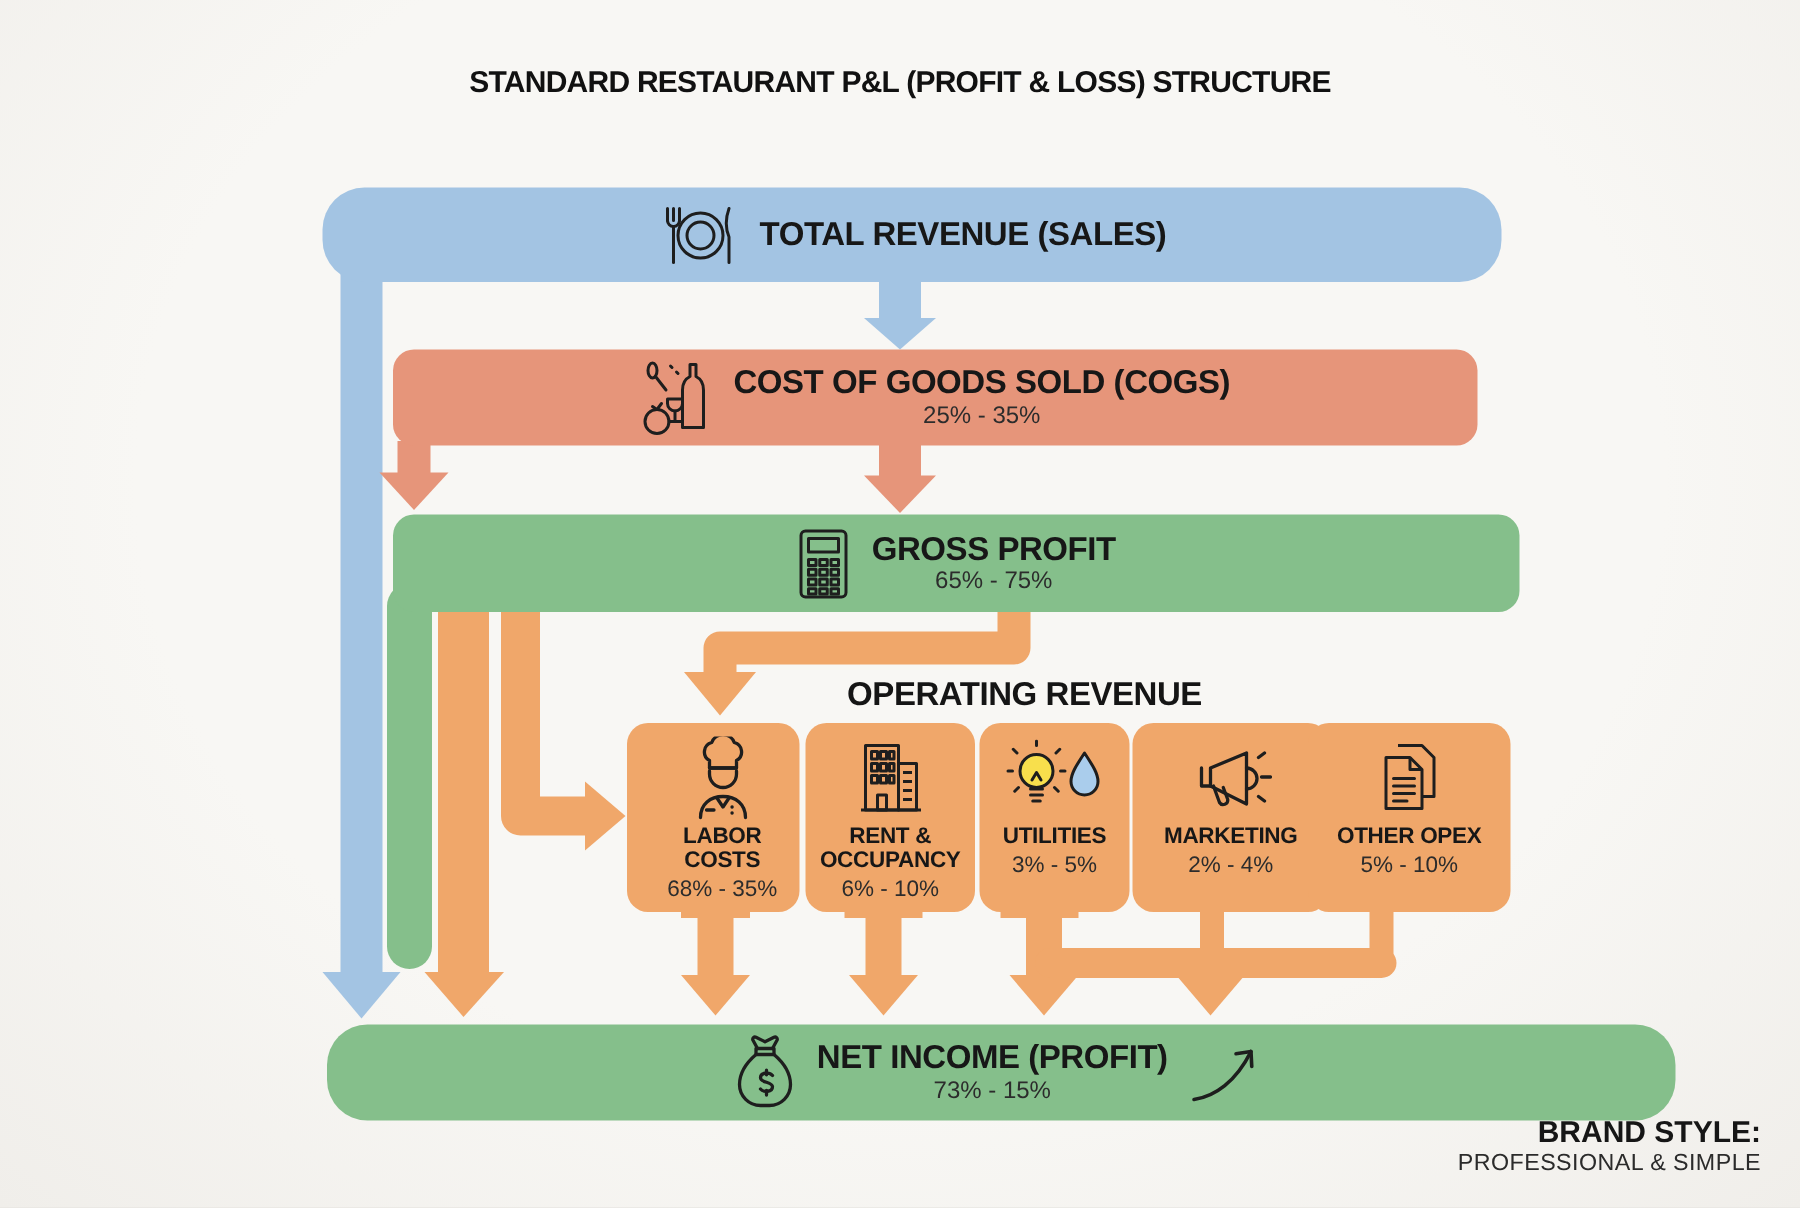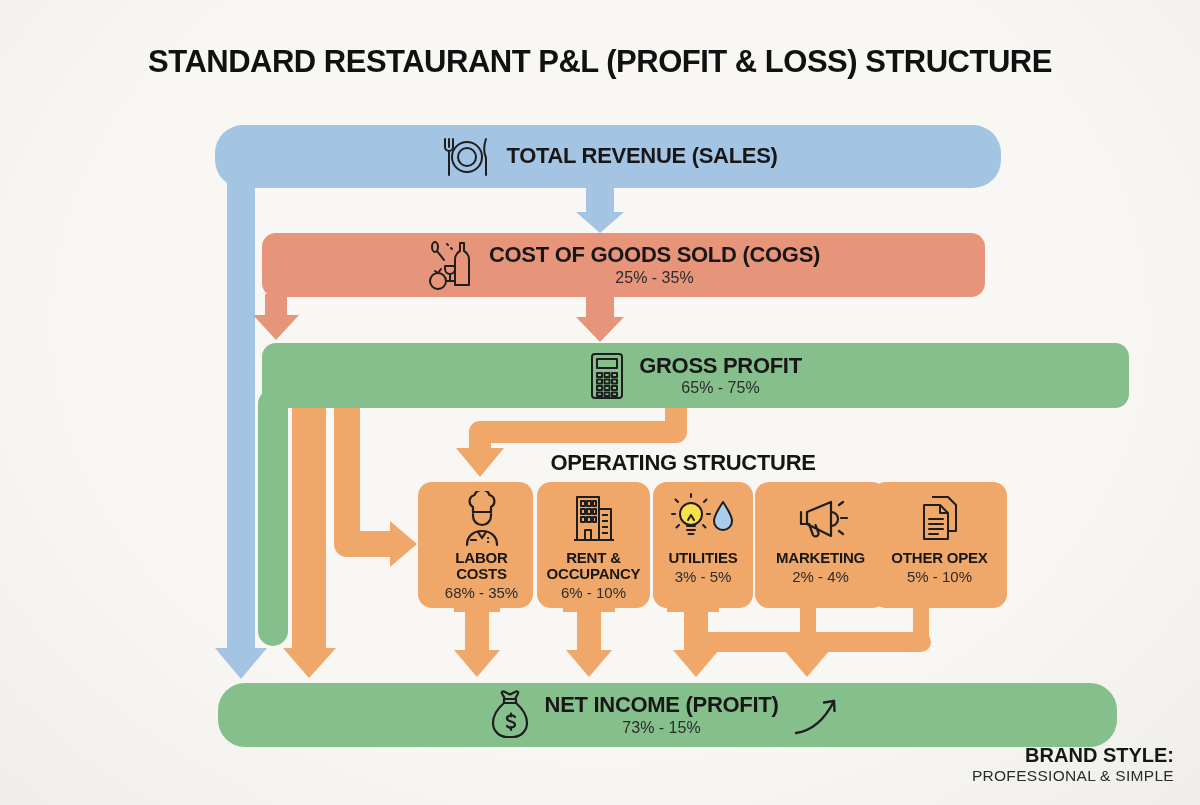--- a/index.html
+++ b/index.html
@@ -4,32 +4,32 @@
 <style>
   html,body{margin:0;padding:0;background:#e8e6e2;}
   .stage{
     position:relative;width:1200px;height:805px;overflow:hidden;
     background:radial-gradient(ellipse at 50% 40%, #f8f7f4 60%, #f0eeea 100%);
     font-family:"Liberation Sans", sans-serif;color:#191919;
   }
   .abs{position:absolute;}
   .page-title{
     left:0;right:0;top:44px;text-align:center;
-    font-size:31px;font-weight:800;letter-spacing:-0.5px;color:#111;
+    font-size:20px;font-weight:800;letter-spacing:-0.5px;color:#111;
   }
   svg.connectors{position:absolute;left:0;top:0;z-index:1;}
   .bar{
     position:absolute;z-index:2;display:flex;align-items:center;justify-content:center;gap:14px;
   }
   .bar-text{text-align:center;line-height:1.12;}
   .bar-title{font-size:22px;font-weight:800;letter-spacing:-0.3px;color:#171717;}
   .bar-range{font-size:16px;font-weight:400;color:#2c2c2c;margin-top:1px;}
   #revenue-bar{left:215px;top:125px;width:786px;height:63px;border-radius:28px;}
   #cogs-bar{left:262px;top:233px;width:723px;height:64px;border-radius:14px;}
-  #gross-bar{left:262px;top:343px;width:867px;height:65px;border-radius:14px;}
+  #gross-bar{left:262px;top:343px;width:751px;height:65px;border-radius:14px;}
   #net-bar{left:218px;top:683px;width:899px;height:64px;border-radius:27px;}
   .opex-heading{
     left:463px;top:450px;width:440px;z-index:2;text-align:center;
     font-size:22px;font-weight:800;letter-spacing:-0.3px;color:#151515;
   }
   .exp-box{
     position:absolute;top:482px;height:126px;z-index:2;border-radius:14px;
     display:flex;flex-direction:column;align-items:center;padding-top:6px;box-sizing:border-box;
   }
   .exp-icon{height:62px;display:flex;align-items:center;justify-content:center;}
@@ -157,21 +157,21 @@
             <rect x="23" y="40.5" width="5" height="3.5"></rect>
         </g>
       </svg>
     </span>
     <div class="bar-text">
       <div class="bar-title">GROSS PROFIT</div>
       <div class="bar-range">65% - 75%</div>
     </div>
   </div>
 
-  <div class="abs opex-heading">OPERATING STRUCTURE</div>
+  <div class="abs opex-heading">OPERATING REVENUE</div>
 
   <div class="exp-box" id="box-labor" style="background:#f0a76a;">
     <div class="exp-icon">
       <svg class="ic" width="50" height="56" viewBox="0 0 50 56">
         <g fill="none" stroke="#1e1e1e" stroke-width="2.2" stroke-linecap="round" stroke-linejoin="round">
           <path d="M16 16 a6.5 6.5 0 0 1 1.5-12 a8 8 0 0 1 15 0 a6.5 6.5 0 0 1 1.5 12 v5 H16 z"></path>
           <path d="M16 21 h18"></path>
           <path d="M16 23 v2 a9 9 0 0 0 18 0 v-2"></path>
           <path d="M10 54 c0-9 6.5-14 15-14 s15 5 15 14"></path>
           <path d="M21 41 l4 6 4-6"></path>

